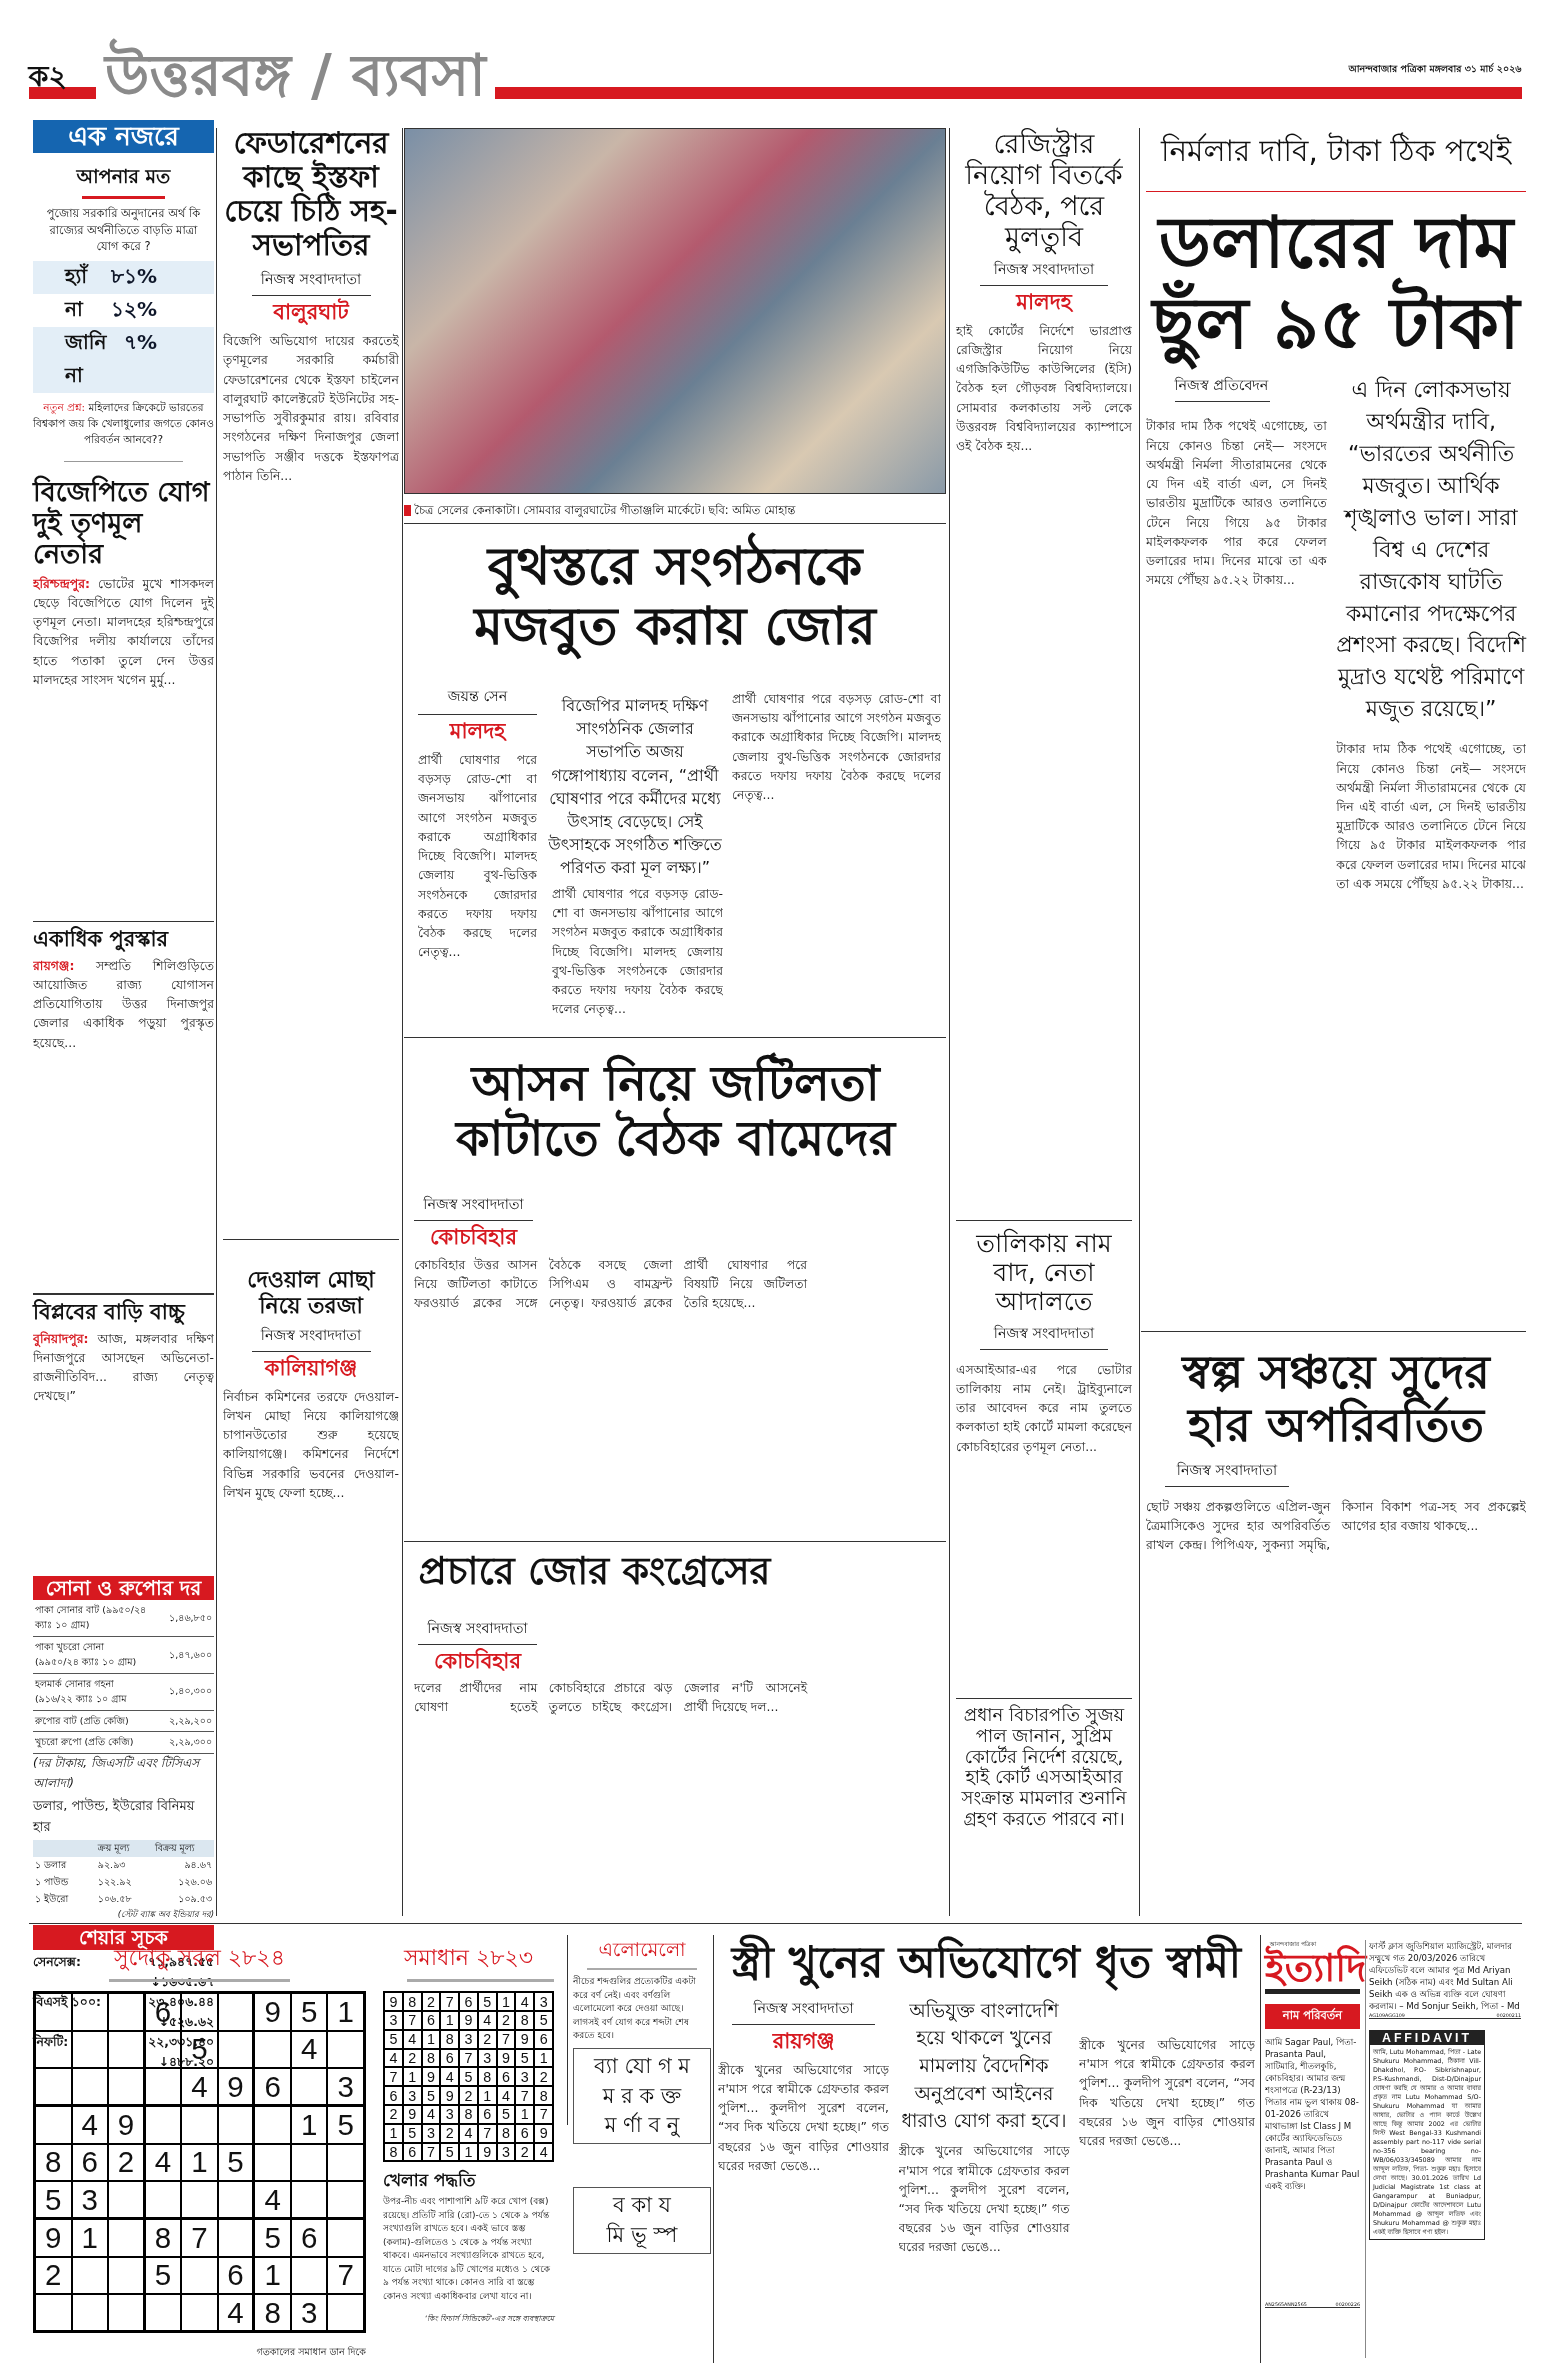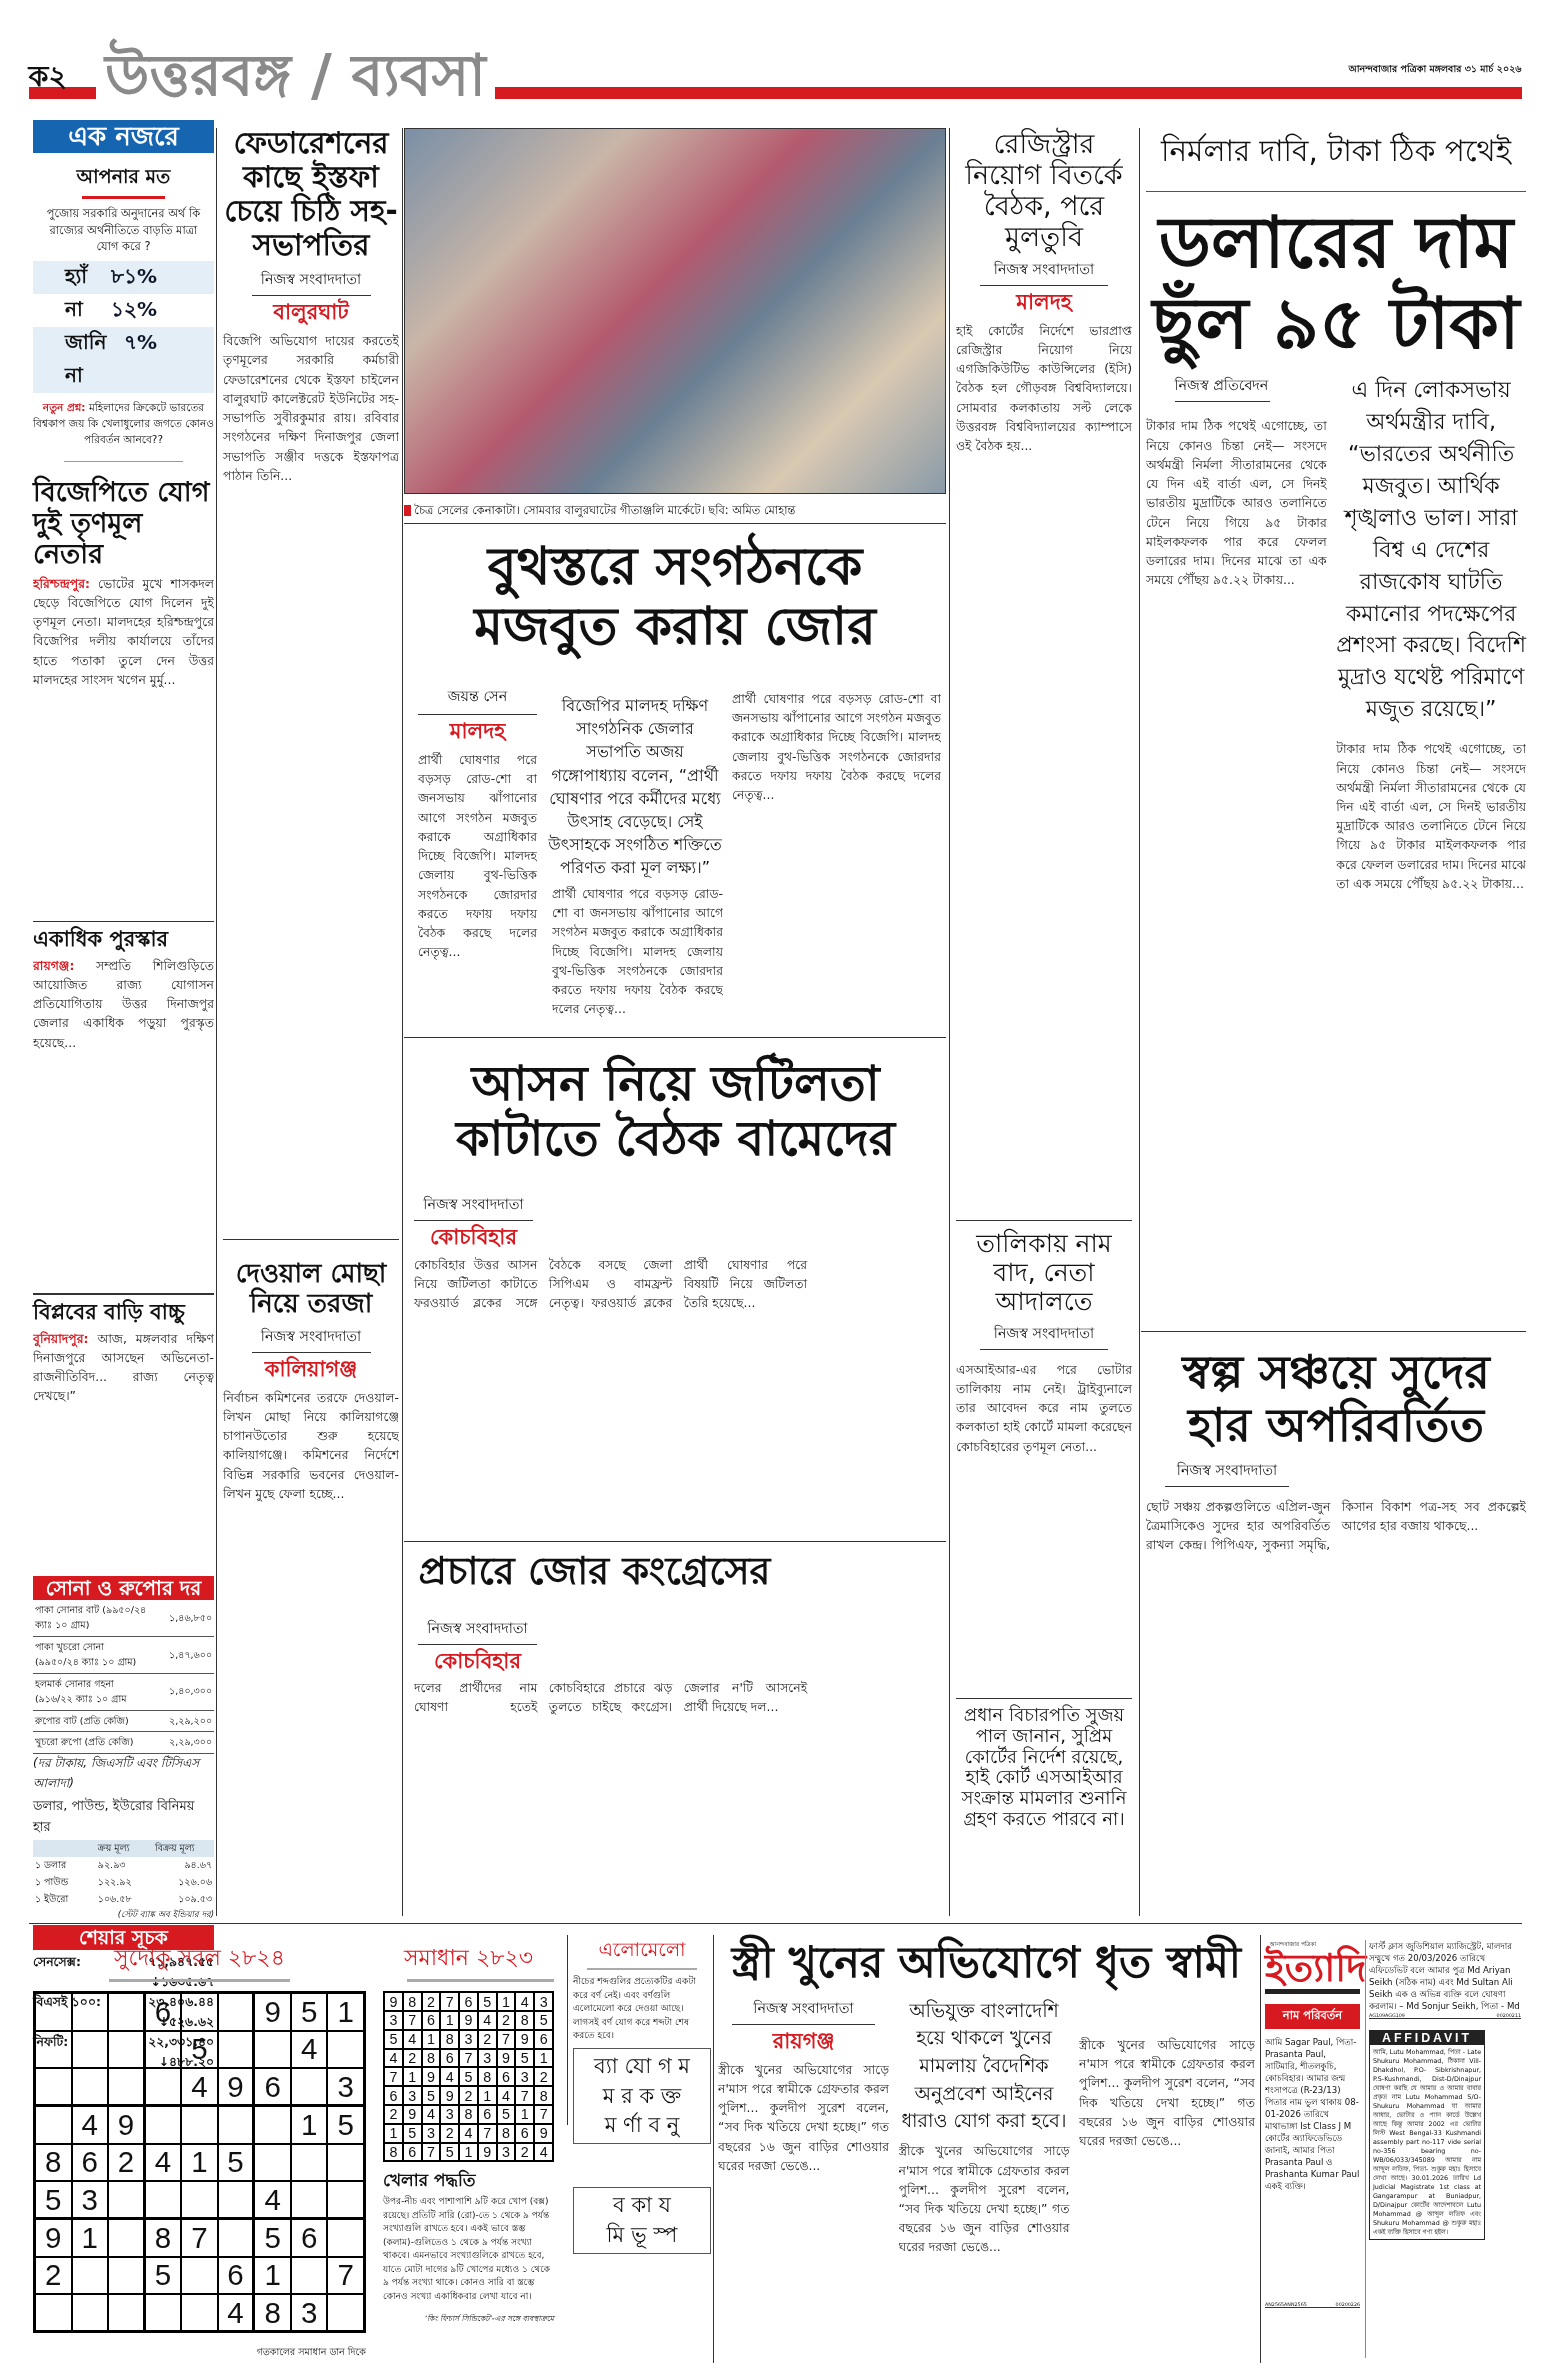--- a/index.html
+++ b/index.html
@@ -59,21 +59,21 @@
     <div class="poll-row">
         <span>না</span>
         <span class="pct">১২%</span>
       </div>
     <div class="poll-row shade">
         <span>জানি না</span>
         <span class="pct">৭%</span>
       </div>
   </div>
   <div style="text-align:center;font-size:10.5px;line-height:1.5;margin-top:6.7px">
-    <span class="redtag" style="font-weight:bold">নতুন প্রশ্ন:</span>
+    <span class="redtag" style="font-weight:normal">নতুন প্রশ্ন:</span>
     <span>মহিলাদের ক্রিকেটে ভারতের বিশ্বকাপ জয় কি খেলাধুলোর জগতে কোনও পরিবর্তন আনবে??</span>
   </div>
   <div style="width:119px;height:1.9px;background:#999;margin:13.3px auto"></div>
 
   <div class="hl" style="font-size:27px;text-align:left;margin-top:9.5px">বিজেপিতে যোগ দুই তৃণমূল নেতার</div>
   <div class="body" style="margin-top:4.8px;height:342px;overflow:hidden"><span class="redtag">হরিশ্চন্দ্রপুর:</span> <span>ভোটের মুখে শাসকদল ছেড়ে বিজেপিতে যোগ দিলেন দুই তৃণমূল নেতা। মালদহের হরিশ্চন্দ্রপুরে বিজেপির দলীয় কার্যালয়ে তাঁদের হাতে পতাকা তুলে দেন উত্তর মালদহের সাংসদ খগেন মুর্মু...</span></div>
   <div class="hline" style="margin:4.8px 0"></div>
 
   <div class="hl" style="font-size:21px;text-align:left">একাধিক পুরস্কার</div>
   <div class="body" style="margin-top:4.8px;height:333px;overflow:hidden"><span class="redtag">রায়গঞ্জ:</span> <span>সম্প্রতি শিলিগুড়িতে আয়োজিত রাজ্য যোগাসন প্রতিযোগিতায় উত্তর দিনাজপুর জেলার একাধিক পড়ুয়া পুরস্কৃত হয়েছে...</span></div>
@@ -154,21 +154,21 @@
   </div>
 </div>
 <div class="abs vline" style="left:216px;top:128px;height:1788px"></div>
 
 <div class="abs" style="left:223px;top:127px;width:176px;height:1788px">
   <div class="hl" style="font-size:29.5px">ফেডারেশনের কাছে ইস্তফা চেয়ে চিঠি সহ-সভাপতির</div>
   <div class="byline" style="margin-top:5.7px;border-bottom:1.9px double #333;padding-bottom:2.9px;margin-left:28.5px;margin-right:28.5px">নিজস্ব সংবাদদাতা</div>
   <div class="place">বালুরঘাট</div>
   <div class="body" style="height:903px;overflow:hidden">বিজেপি অভিযোগ দায়ের করতেই তৃণমূলের সরকারি কর্মচারী ফেডারেশনের থেকে ইস্তফা চাইলেন বালুরঘাট কালেক্টরেট ইউনিটের সহ-সভাপতি সুবীরকুমার রায়। রবিবার সংগঠনের দক্ষিণ দিনাজপুর জেলা সভাপতি সঞ্জীব দত্তকে ইস্তফাপত্র পাঠান তিনি...</div>
   <div class="hline" style="margin:4.8px 0"></div>
-  <div class="hl" style="font-size:26px;margin-top:19px">দেওয়াল মোছা নিয়ে তরজা</div>
+  <div class="hl" style="font-size:22px;margin-top:27px">দেওয়াল মোছা নিয়ে তরজা</div>
   <div class="byline" style="margin-top:5.7px;border-bottom:1.9px double #333;padding-bottom:2.9px;margin:5.7px 28.5px 0">নিজস্ব সংবাদদাতা</div>
   <div class="place">কালিয়াগঞ্জ</div>
   <div class="body" style="height:456px;overflow:hidden">নির্বাচন কমিশনের তরফে দেওয়াল-লিখন মোছা নিয়ে কালিয়াগঞ্জে চাপানউতোর শুরু হয়েছে কালিয়াগঞ্জে। কমিশনের নির্দেশে বিভিন্ন সরকারি ভবনের দেওয়াল-লিখন মুছে ফেলা হচ্ছে...</div>
 </div>
 <div class="abs vline" style="left:402px;top:128px;height:1788px"></div>
 
 <div class="abs photo" style="left:404px;top:128px;width:542px;height:366px;border:1.4px solid #333"></div>
 <div class="abs" style="left:404px;top:502px;width:542px;font-size:11.4px">
   <span style="display:inline-block;width:6.7px;height:10.5px;background:#d71920;vertical-align:middle"></span>
   <span>চৈত্র সেলের কেনাকাটা। সোমবার বালুরঘাটের গীতাঞ্জলি মার্কেটে। ছবি: অমিত মোহান্ত</span>

